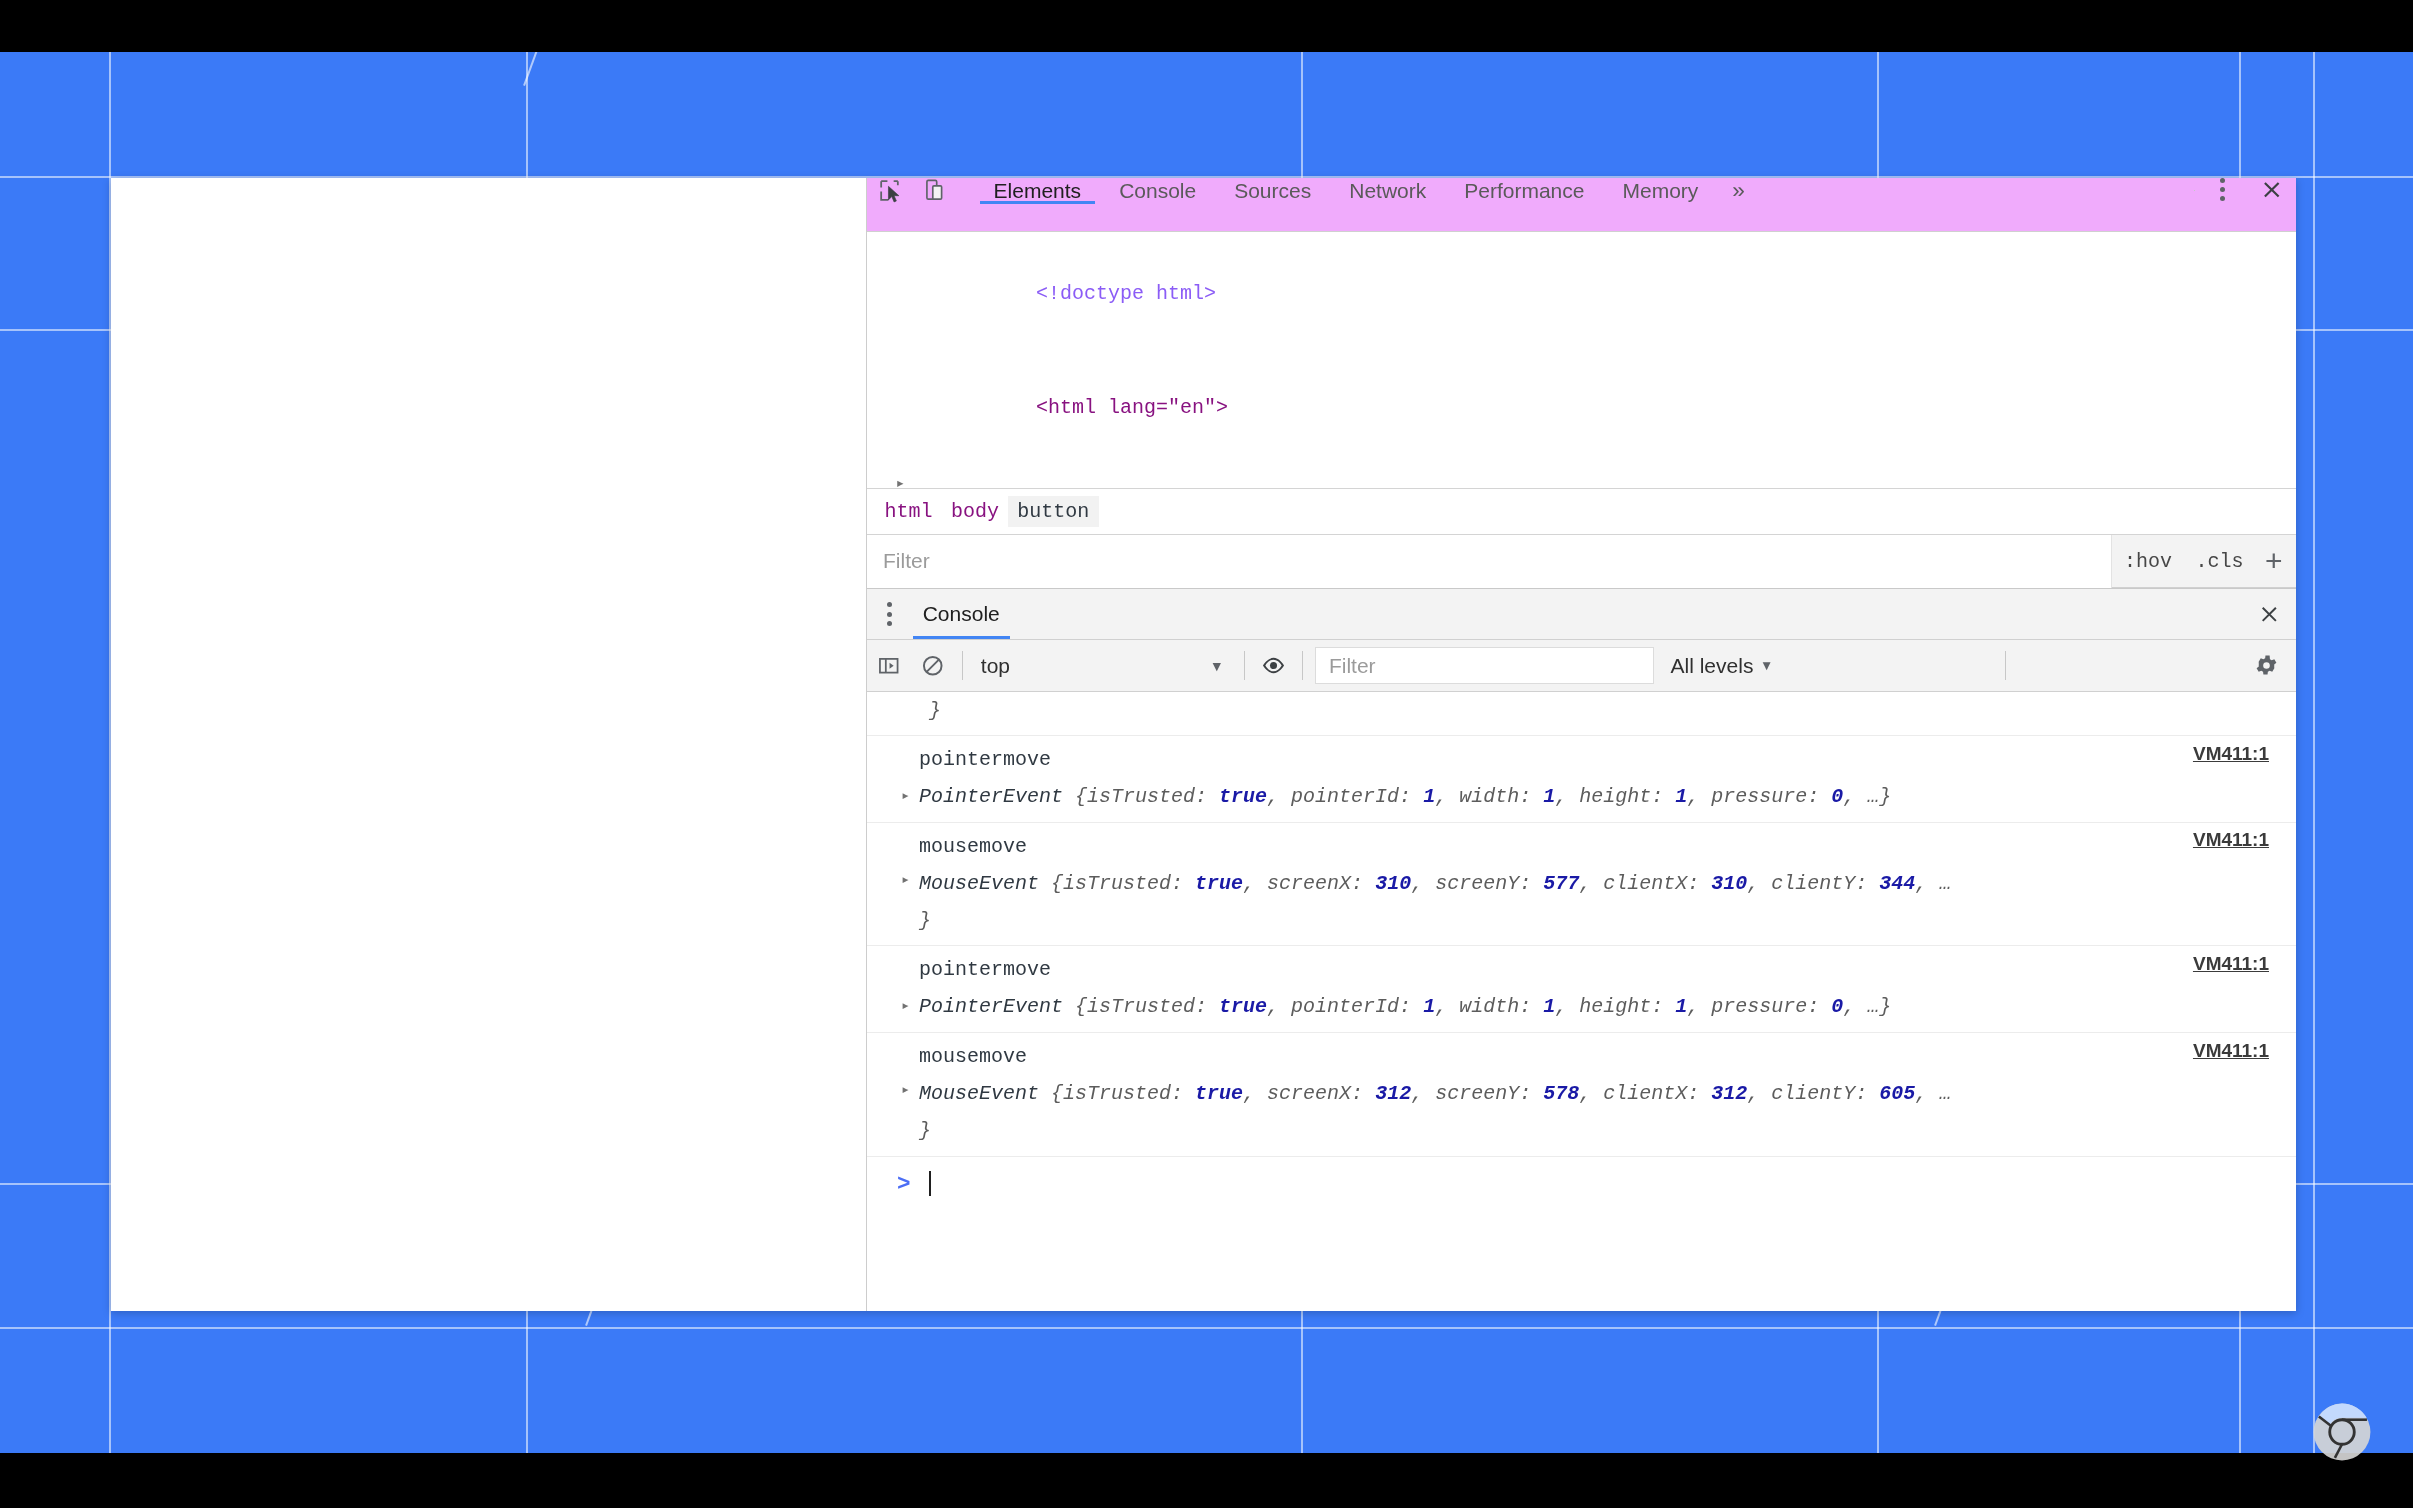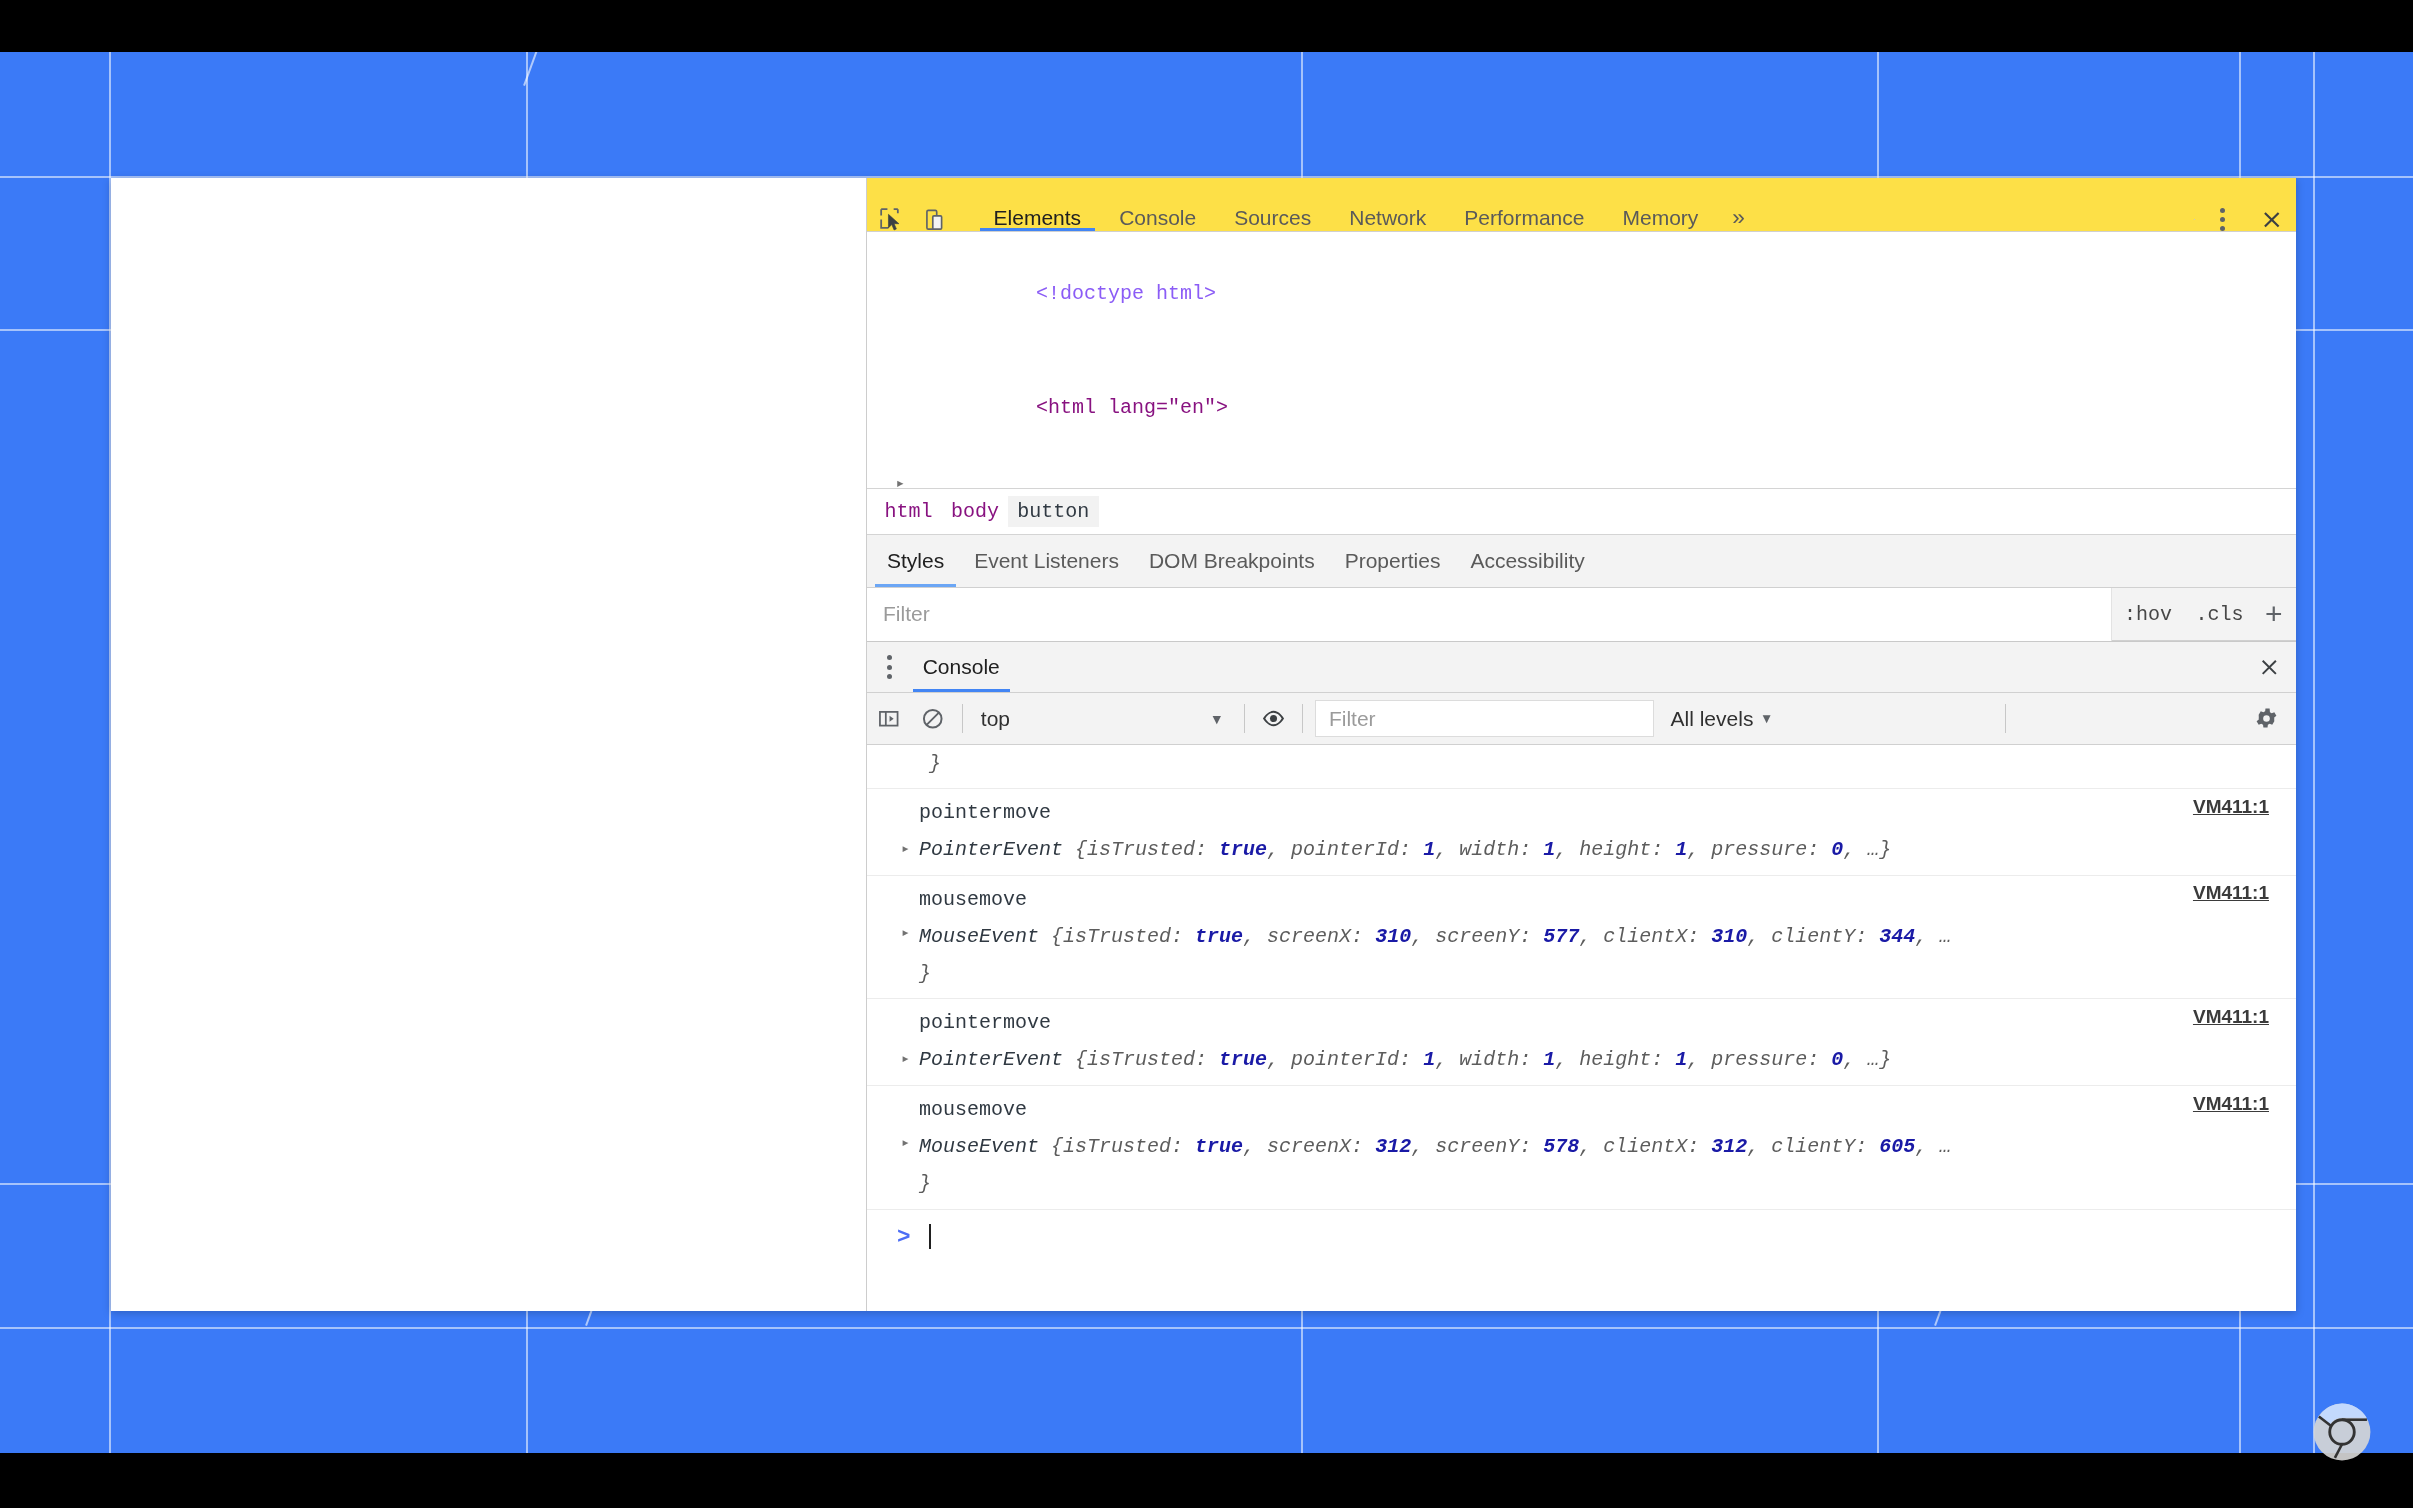--- a/index.html
+++ b/index.html
@@ -72,23 +72,23 @@
     width: 1430px; height: 1133px;
     background: #ffffff;
     border-left: 0.8px solid #cdcdcd;
     font-family: "Liberation Sans", sans-serif;
     display: flex; flex-direction: column;
   }
 
   
   .dt-toolbar {
     height: 54px; min-height: 54px;
-    background: #fde047;
+    background: #f0abfc;
     border-bottom: 0.8px solid #d0d0d0;
-    display: flex; align-items: flex-end;
+    display: flex; align-items: flex-start;
     position: relative;
   }
   .tb-icon {
     width: 45px; display: flex; align-items: center; justify-content: center;
     cursor: pointer;
   }
   .tb-sep { width: 0.8px; background: #c7c7c7; margin: 11.7px 8.4px; }
   .dt-tabs { display: flex; align-items: stretch; }
   .dt-tab {
     display: flex; align-items: center; padding: 0 19px;
@@ -365,27 +365,20 @@
         </div>
 
       </div>
 
       <div class="crumbs">
         <div class="crumb">html</div>
         <div class="crumb">body</div>
         <div class="crumb active">button</div>
       </div>
 
-      <div class="styles-tabs">
-        <div class="st-tab active">Styles</div>
-        <div class="st-tab">Event Listeners</div>
-        <div class="st-tab">DOM Breakpoints</div>
-        <div class="st-tab">Properties</div>
-        <div class="st-tab">Accessibility</div>
-      </div>
 
       <div class="styles-filter">
         <div class="fbox">Filter</div>
         <div class="pseudo">:hov</div>
         <div class="pseudo">.cls</div>
         <div class="plus">+</div>
       </div>
 
       <div class="drawer-head">
         <div class="kebab-wrap">

